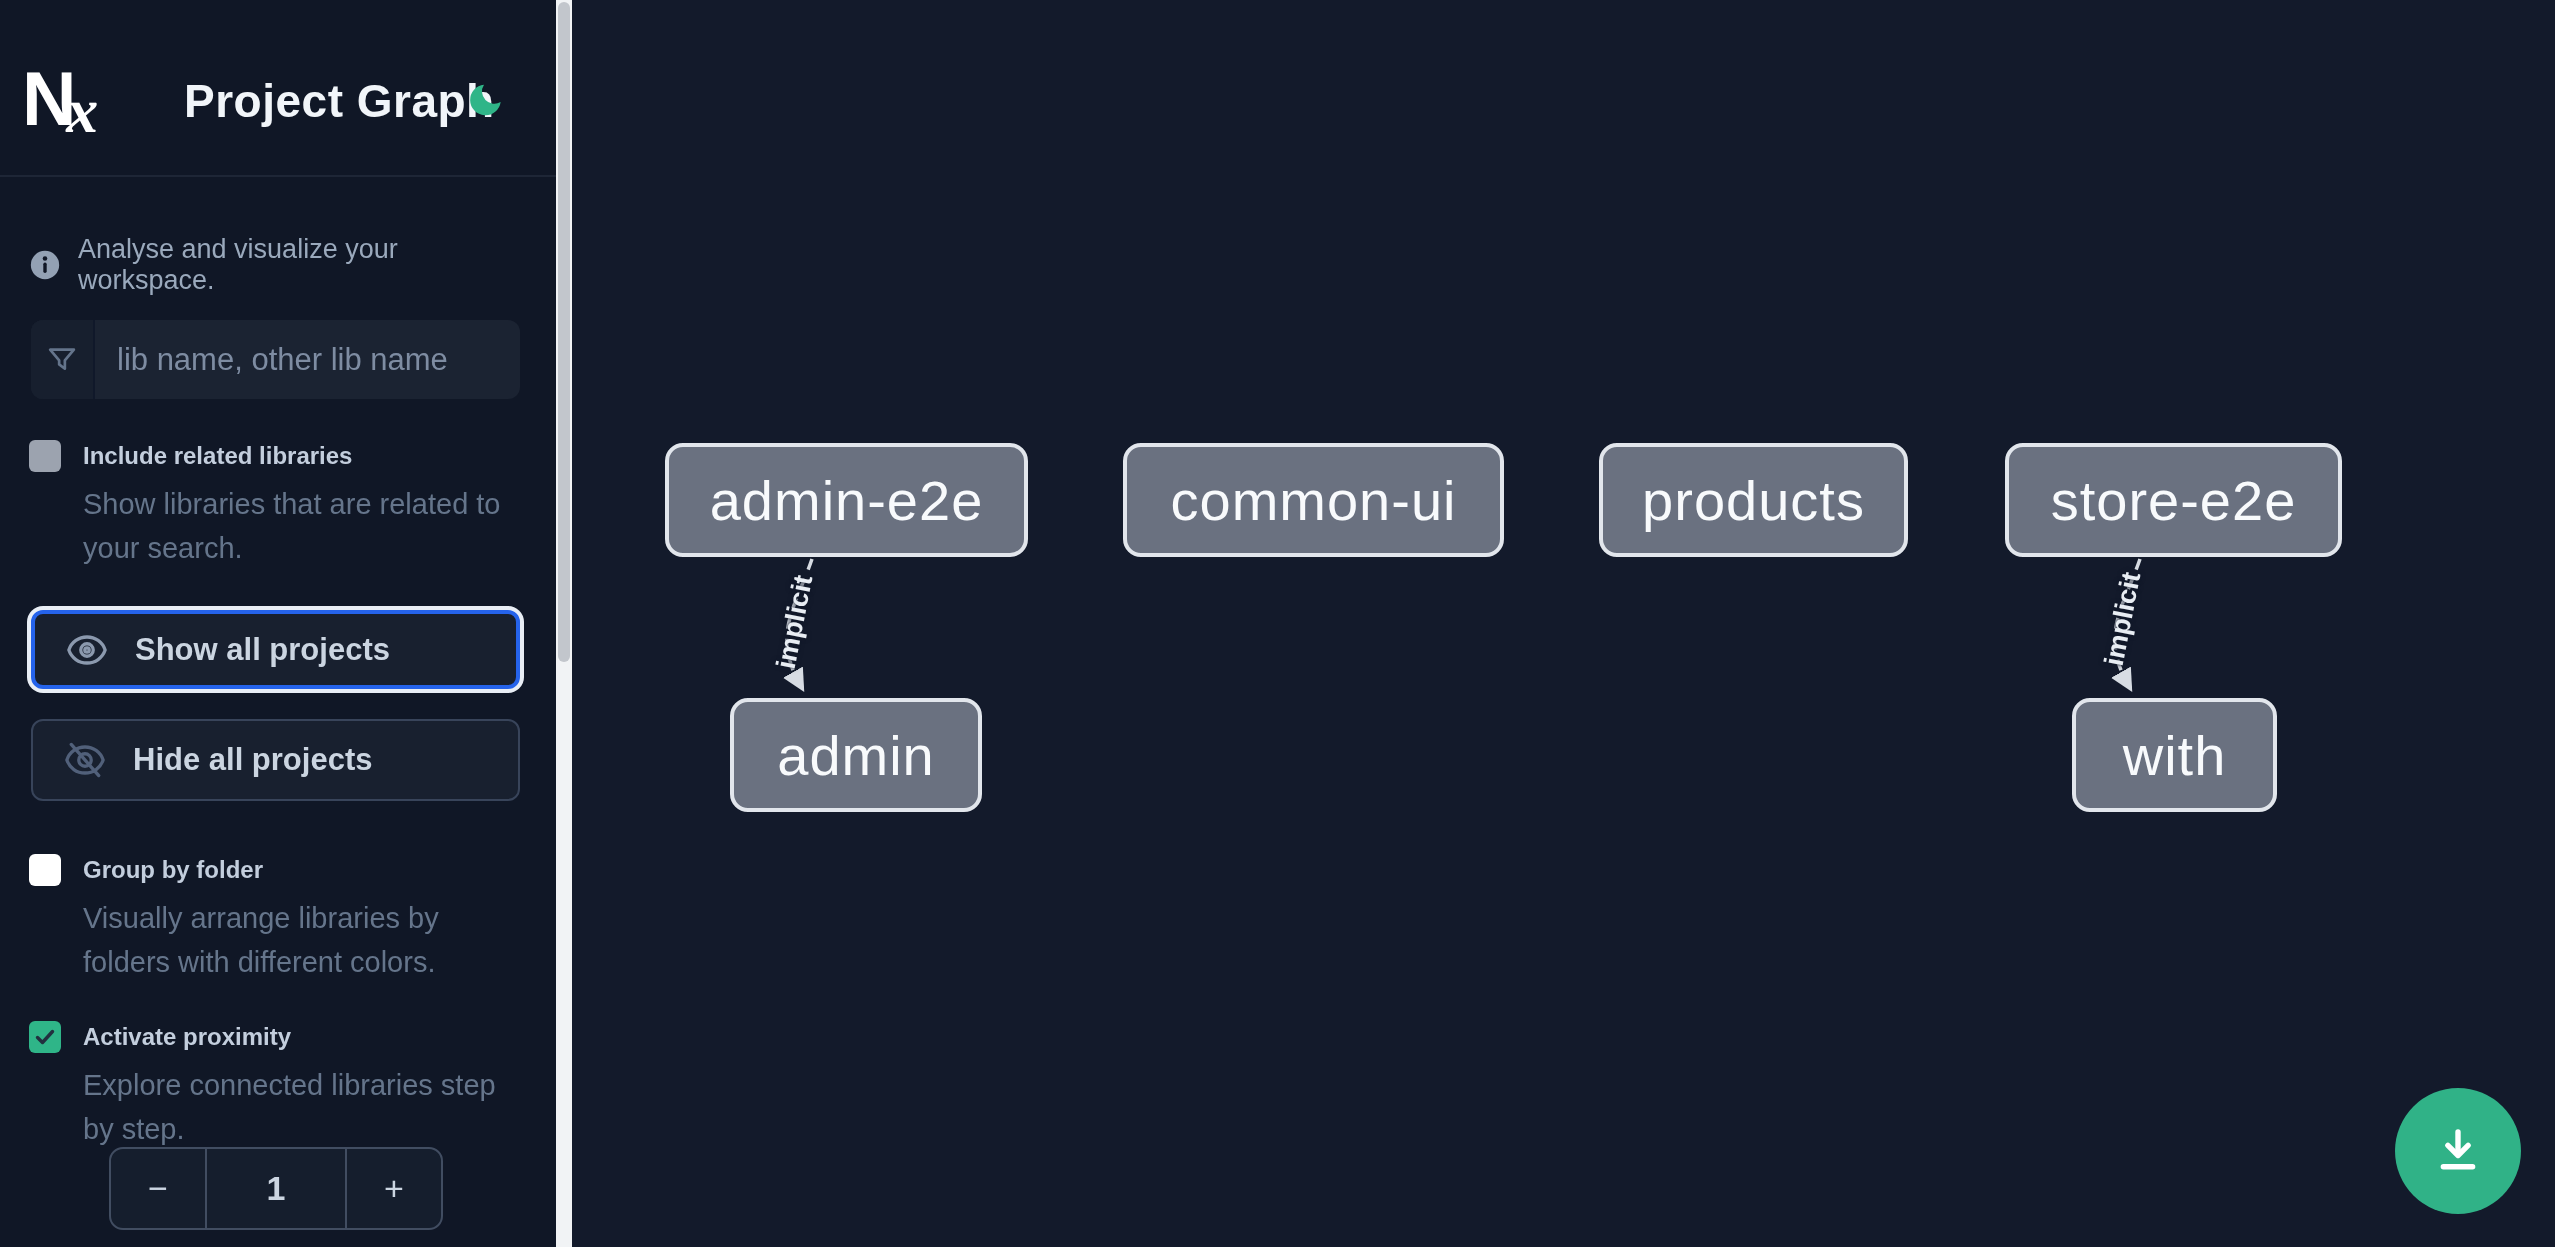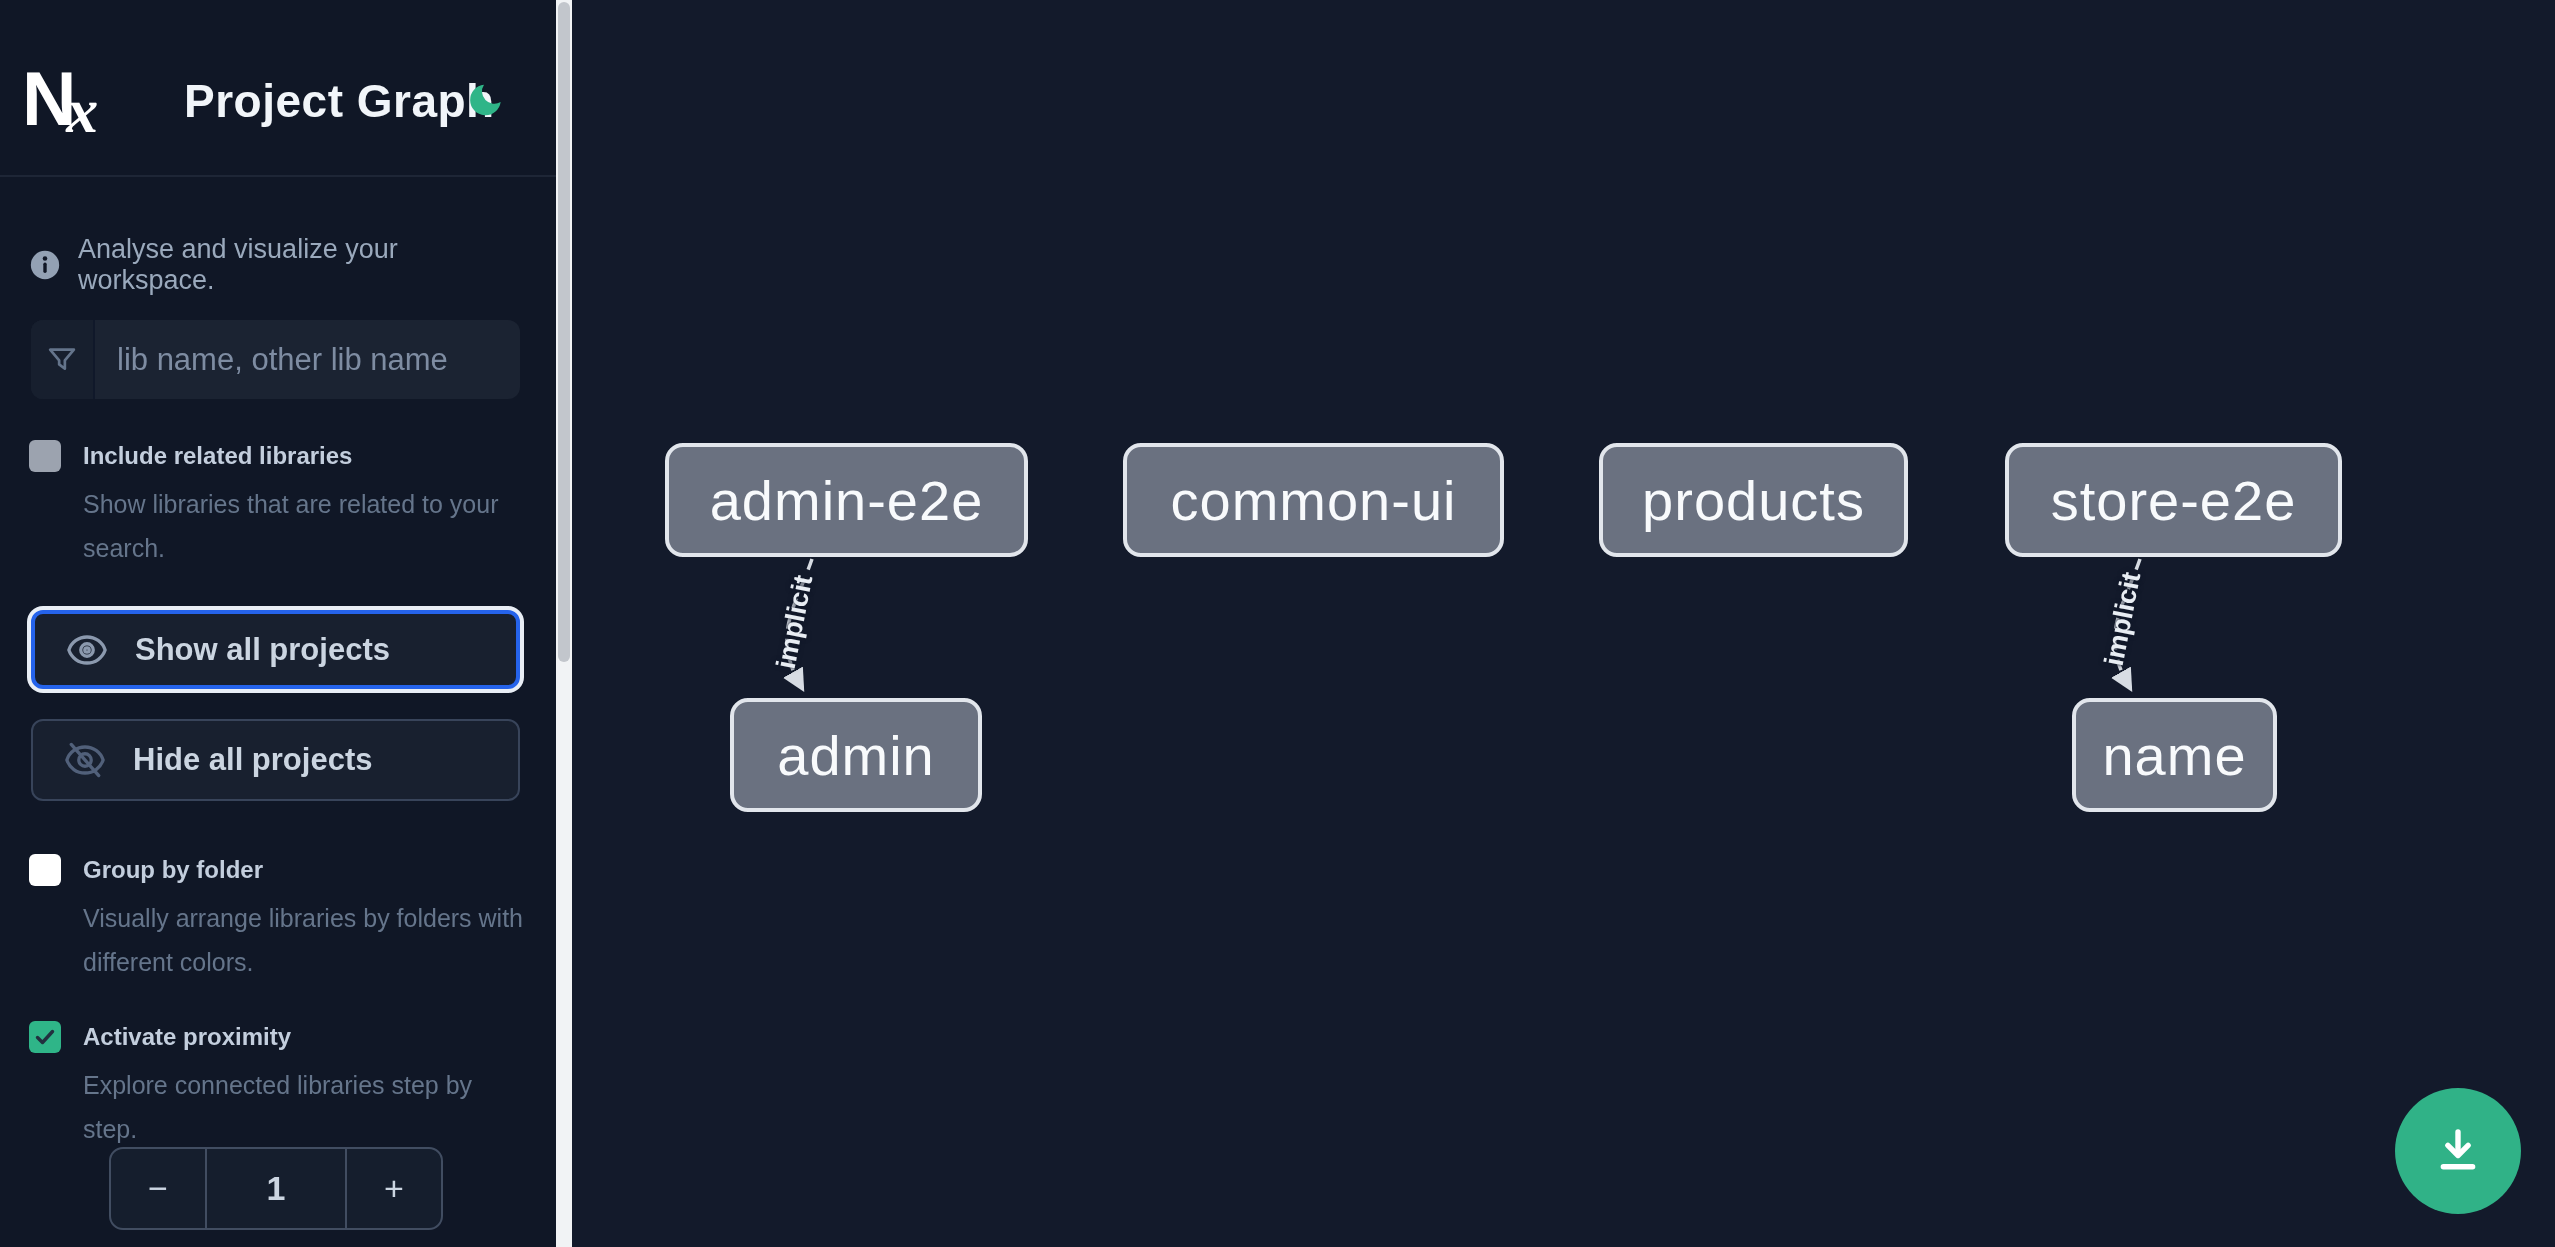--- a/index.html
+++ b/index.html
@@ -59,21 +59,21 @@
   .opt-row { display: flex; align-items: flex-start; }
   .checkbox {
     width: 32px; height: 32px; border-radius: 6px; margin-top: 2px; flex: 0 0 auto;
     display: flex; align-items: center; justify-content: center; cursor: pointer;
   }
   .cb-gray  { background: #9ca3af; }
   .cb-white { background: #ffffff; }
   .cb-green { background: #2fb588; }
   .opt-texts { margin-left: 22px; width: 440px; }
   .opt-label { font-size: 24px; font-weight: 700; color: #c3cedd; line-height: 36px; cursor: pointer; }
-  .opt-desc  { font-size: 25px; color: #65758b; line-height: 44px; margin-top: 8px; }
+  .opt-desc  { font-size: 29px; color: #65758b; line-height: 44px; margin-top: 8px; }
 
   .block-include   { top: 438px; }
   .block-group     { top: 852px; }
   .block-proximity { top: 1019px; }
 
   .sb-button {
     position: absolute; left: 31px; width: 489px; height: 79px;
     background: #18202f; border-radius: 12px;
     display: flex; align-items: center; cursor: pointer;
     font-size: 31px; font-weight: 600; color: #cbd5e1;
@@ -243,21 +243,21 @@
   </svg>
 
   <div class="edge-label el-1">implicit</div>
   <div class="edge-label el-2">implicit</div>
 
   <div class="node n-admin-e2e">admin-e2e</div>
   <div class="node n-common-ui">common-ui</div>
   <div class="node n-products">products</div>
   <div class="node n-store-e2e">store-e2e</div>
   <div class="node n-admin">admin</div>
-  <div class="node n-store">name</div>
+  <div class="node n-store">with</div>
 
   <div class="fab">
     <svg viewBox="0 0 24 24" fill="none" stroke="#ffffff" stroke-width="2.4" stroke-linecap="round" stroke-linejoin="round">
       <path d="M12 3.5 v9.5"></path>
       <path d="M7.5 9.5 L12 14 L16.5 9.5"></path>
       <path d="M5.5 19 h13"></path>
     </svg>
   </div>
 
 </div>

